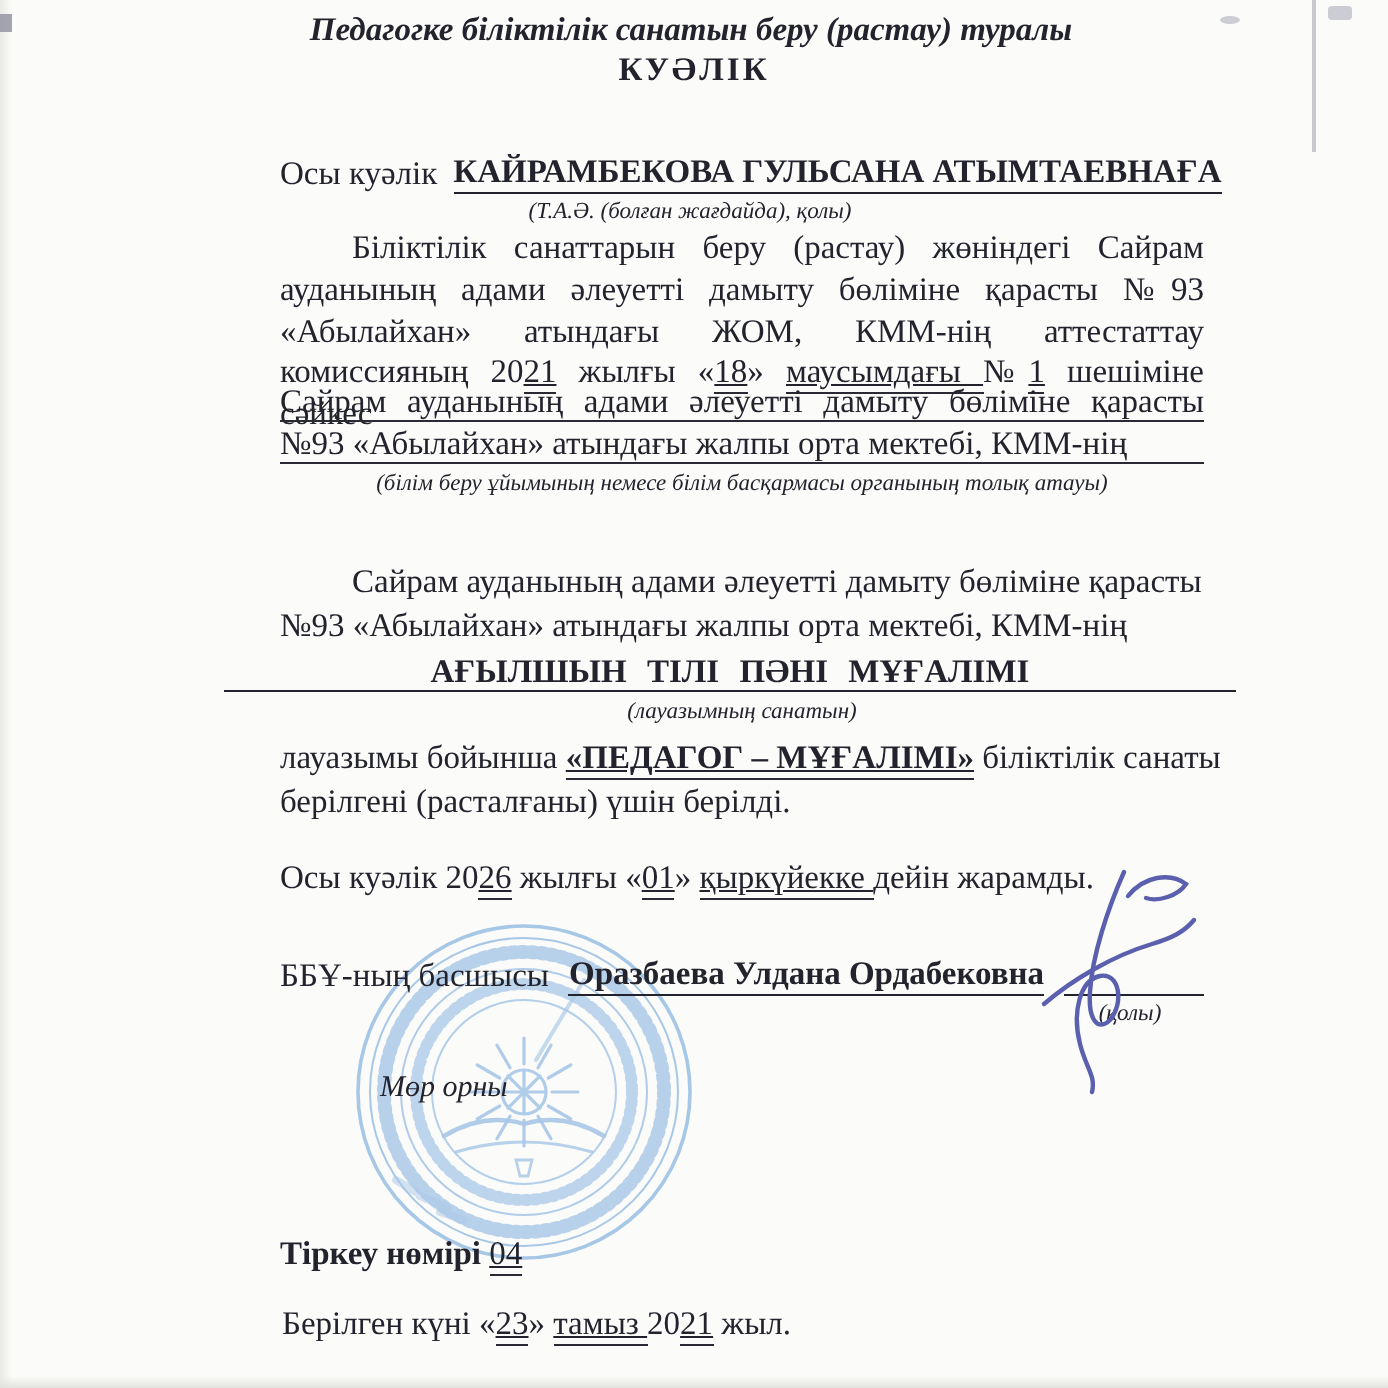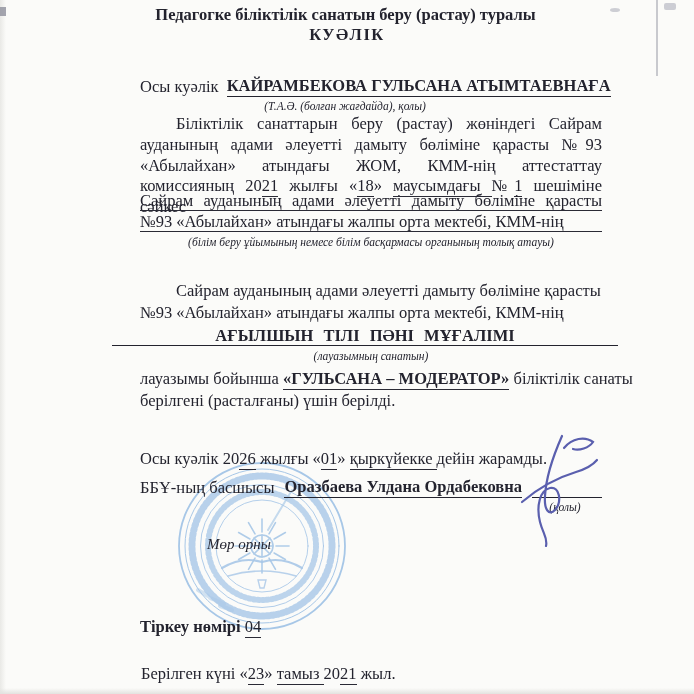--- a/index.html
+++ b/index.html
@@ -8,21 +8,21 @@
     position:relative;width:694px;height:694px;
     background:#fbfbf9;
     font-family:"Liberation Serif","DejaVu Serif",serif;
     color:#23232e;
   }
   .abs{position:absolute;}
   .line{font-size:16.5px;line-height:20px;white-space:nowrap;z-index:2;}
   .center{text-align:center;}
   .b{font-weight:bold;}
   .i{font-style:italic;}
-  .u{border-bottom:1.4px solid #2a2a35;padding-bottom:1px;}
+  .u{border-bottom:1.4px solid #2a2a35;padding-bottom:1px;text-decoration:underline;}
   .cap{font-size:11.5px;font-style:italic;white-space:nowrap;z-index:2;}
   .para{font-size:16.5px;line-height:20.8px;text-align:justify;z-index:2;}
   .ruleline{border-bottom:1.6px solid #2a2a35;z-index:2;}
   .justlast{text-align:justify;text-align-last:justify;}
   .flexrow{display:flex;align-items:flex-end;z-index:2;}
   
   .edge-left{left:0;top:0;width:6px;height:694px;background:linear-gradient(90deg,#e9e9e6,rgba(233,233,230,0));z-index:1;}
   .edge-bottom{left:0;top:688px;width:694px;height:6px;background:linear-gradient(0deg,#e2e2df,rgba(226,226,223,0));z-index:1;}
   .scan-line{left:656px;top:0;width:1.5px;height:76px;background:#9fa0ac;opacity:.55;z-index:1;}
   .speck1{left:610px;top:8px;width:10px;height:4px;border-radius:50%;background:#b9bac4;opacity:.7;z-index:1;}
@@ -35,21 +35,21 @@
 
 <div class="page">
 
   <div class="abs edge-left"></div>
   <div class="abs edge-bottom"></div>
   <div class="abs scan-line"></div>
   <div class="abs speck1"></div>
   <div class="abs speck2"></div>
   <div class="abs speck3"></div>
 
-  <div class="abs line b center" style="left:0;top:5px;width:691px;">Педагогке біліктілік санатын беру (растау) туралы</div>
+  <div class="abs line b center" style="left:0;top:5px;width:691px;font-style:italic;">Педагогке біліктілік санатын беру (растау) туралы</div>
   <div class="abs line b center" style="left:0;top:25px;width:694px;letter-spacing:1.5px;">КУӘЛІК</div>
 
   <div class="abs cap center" style="left:225px;top:100px;width:240px;">(Т.А.Ә. (болған жағдайда), қолы)</div>
   <div class="abs flexrow" style="left:140px;top:74px;width:462px;height:23px;">
     <span class="line">Осы куәлік</span>
     <div style="flex:1;margin-left:8px;border-bottom:1.8px solid #23232e;text-align:center;">
       <span class="line b">КАЙРАМБЕКОВА ГУЛЬСАНА АТЫМТАЕВНАҒА</span>
     </div>
   </div>
 
@@ -61,24 +61,24 @@
 
 
   <div class="abs para" style="left:140px;top:281px;width:462px;text-indent:36px;">Сайрам ауданының адами әлеуетті дамыту бөліміне қарасты</div>
   <div class="abs line" style="left:140px;top:303px;">№93 «Абылайхан» атындағы жалпы орта мектебі, КММ-нің</div>
 
   <div class="abs center" style="left:112px;top:326px;width:506px;height:19px;border-bottom:1.7px solid #23232e;z-index:2;">
     <span class="line b" style="word-spacing:6px;">АҒЫЛШЫН ТІЛІ ПӘНІ МҰҒАЛІМІ</span>
   </div>
   <div class="abs cap center" style="left:140px;top:350px;width:462px;">(лауазымның санатын)</div>
 
-  <div class="abs line" style="left:140px;top:369px;"><span>лауазымы бойынша </span><span class="u b">«ГУЛЬСАНА – МОДЕРАТОР»</span><span>  біліктілік санаты</span></div>
+  <div class="abs line" style="left:140px;top:369px;"><span>лауазымы бойынша </span><span class="u b">«ПЕДАГОГ – МҰҒАЛІМІ»</span><span>  біліктілік санаты</span></div>
   <div class="abs line" style="left:140px;top:391px;">берілгені (расталғаны) үшін берілді.</div>
 
-  <div class="abs line" style="left:140px;top:429px;margin-top:20px;"><span>Осы куәлік 20</span><span class="u">26</span><span> жылғы «</span><span class="u">01</span><span>» </span><span class="u"> қыркүйекке </span><span>  дейін жарамды.</span></div>
+  <div class="abs line" style="left:140px;top:429px;"><span>Осы куәлік 20</span><span class="u">26</span><span> жылғы «</span><span class="u">01</span><span>» </span><span class="u"> қыркүйекке </span><span>  дейін жарамды.</span></div>
 
   <div class="abs" style="left:176px;top:460px;z-index:1;">
     <svg width="172" height="172" viewBox="0 0 172 172">
       <g transform="translate(86,86)" stroke="#a7c7e7" fill="none" stroke-linecap="round">
         <circle r="83" stroke-width="1.8"></circle>
         <circle r="77" stroke-width="1"></circle>
         <circle r="70" stroke-width="7" stroke-dasharray="1.8 3.1" opacity="0.8"></circle>
         <circle r="61.5" stroke-width="1" opacity="0.9"></circle>
         <circle r="54" stroke-width="6" stroke-dasharray="1.6 3" opacity="0.75"></circle>
         <circle r="46" stroke-width="1" opacity="0.85"></circle>
@@ -102,21 +102,21 @@
           <line x1="12.1" y1="-7" x2="23.4" y2="-13.5"></line>
         </g>
         <path d="M-40,22 Q-20,10 0,16 Q20,10 40,22" stroke-width="2.2" opacity="0.9"></path>
         <path d="M-34,30 Q0,20 34,30" stroke-width="1.6" opacity="0.8"></path>
         <path d="M6,-16 L30,-56" stroke-width="2" opacity="0.65"></path>
         <path d="M-4,34 L4,34 L2,42 L-2,42 Z" stroke-width="1.4" opacity="0.8"></path>
         <path d="M-64,44 l10,6 M-52,52 l14,6 M-42,60 l12,4" stroke-width="4" opacity="0.5"></path>
       </g>
     </svg>
   </div>
-  <div class="abs i" style="left:190px;top:536px;font-size:15px;z-index:2;padding-left:17px;">Мөр орны</div>
+  <div class="abs i" style="left:190px;top:536px;font-size:15px;z-index:2;">Мөр орны</div>
 
   <div class="abs flexrow" style="left:140px;top:477px;width:462px;height:21px;">
     <span class="line">ББҰ-ның басшысы</span>
     <div style="flex:1;margin-left:10px;border-bottom:1.6px solid #23232e;text-align:left;">
       <span class="line b">Оразбаева Улдана Ордабековна</span>
     </div>
     <div style="width:112px;margin-left:10px;border-bottom:1.6px solid #23232e;height:21px;"></div>
   </div>
   <div class="abs cap center" style="left:520px;top:501px;width:90px;">(қолы)</div>
 
@@ -125,15 +125,15 @@
       <g stroke="#5a5fae" stroke-width="2.2" fill="none" stroke-linecap="round">
         <path d="M60,6 C52,24 44,48 43,66 C42,80 47,86 53,80 C60,72 58,56 48,58 C38,60 34,76 38,92 C41,104 46,108 44,116"></path>
         <path d="M20,72 C34,60 54,48 74,42 C84,39 90,36 95,30"></path>
         <path d="M62,18 C70,8 83,6 91,12 C87,18 77,21 71,19"></path>
       </g>
     </svg>
   </div>
 
   <div class="abs line" style="left:140px;top:617px;"><span class="b">Тіркеу нөмірі </span><span class="u">04</span></div>
 
-  <div class="abs line" style="left:141px;top:652px;margin-top:12px;"><span>Берілген күні «</span><span class="u">23</span><span>» </span><span class="u"> тамыз </span><span>  20</span><span class="u">21</span><span> жыл.</span></div>
+  <div class="abs line" style="left:141px;top:652px;"><span>Берілген күні «</span><span class="u">23</span><span>» </span><span class="u"> тамыз </span><span>  20</span><span class="u">21</span><span> жыл.</span></div>
 
 </div>
 
 </body></html>

